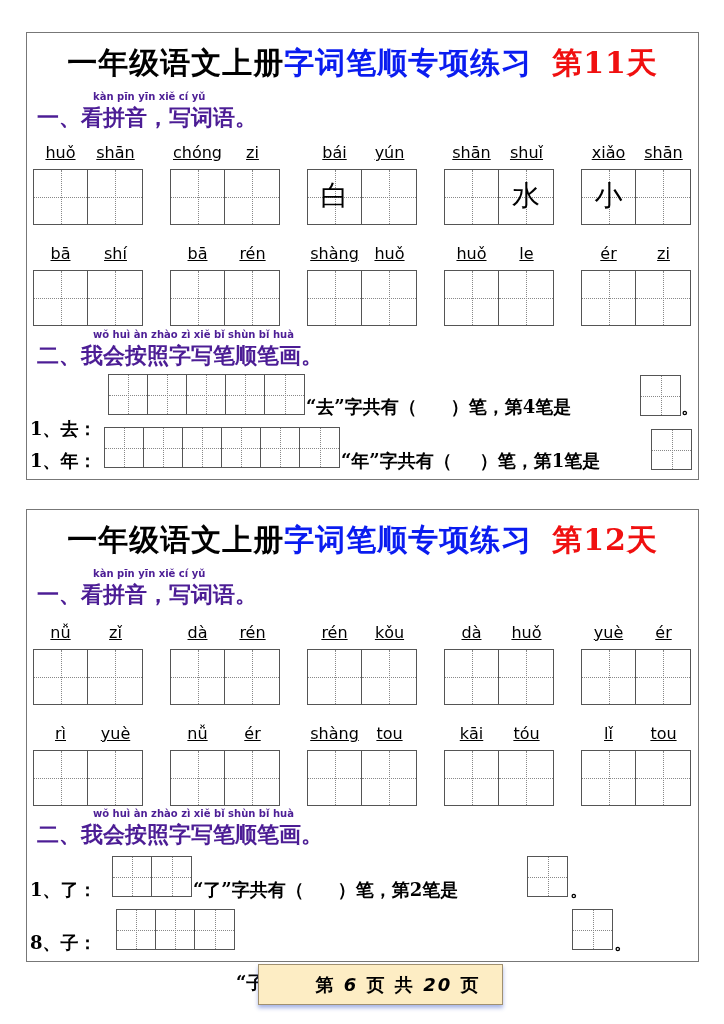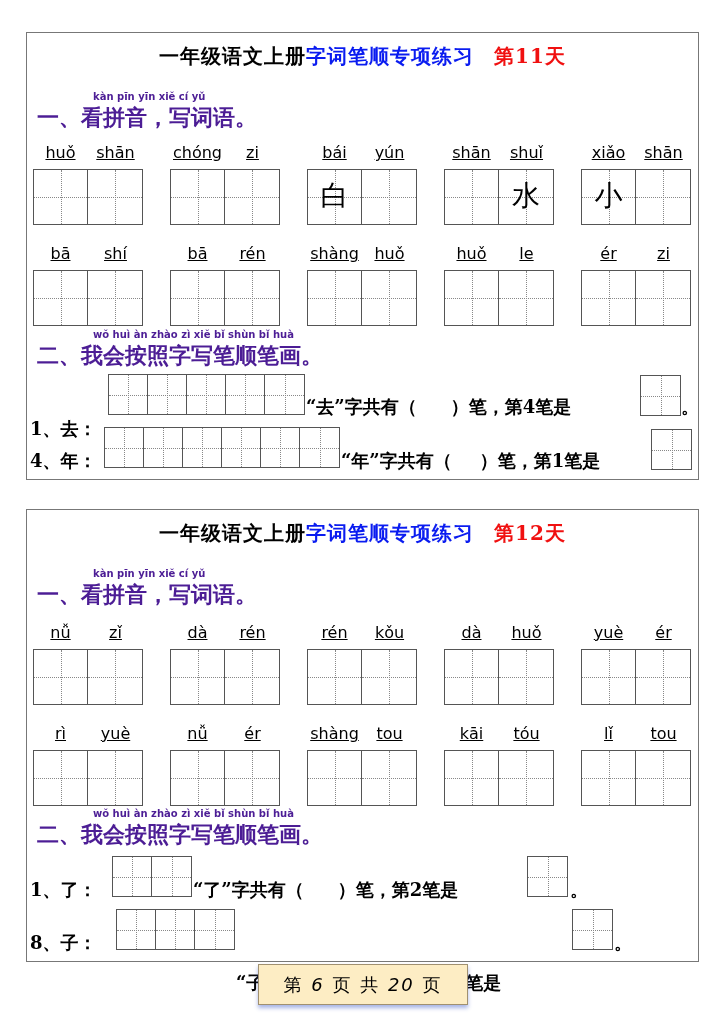--- a/index.html
+++ b/index.html
@@ -1,19 +1,19 @@
 <!DOCTYPE html>
 <html><head>
 <meta charset="utf-8">
 <style>
   html, body { margin:0; padding:0; background:#ffffff; }
   body { width:724px; height:1024px; position:relative; overflow:hidden;
          font-family:"DejaVu Sans", sans-serif; color:#000; }
   .sheet { position:absolute; left:26px; width:673px; border:1.5px solid #777; background:#fff; box-sizing:border-box; }
-  .title { position:absolute; left:0; right:0; top:10px; text-align:center; font-weight:bold; font-size:20px; letter-spacing:1px; white-space:nowrap; font-family:"DejaVu Serif", serif; }
+  .title { position:absolute; left:0; right:0; top:10px; text-align:center; font-weight:bold; font-size:30px; letter-spacing:1px; white-space:nowrap; font-family:"DejaVu Serif", serif; }
   .t-black { color:#000; }
   .t-blue { color:#0a1cf0; }
   .t-red { color:#f01010; margin-left:20px; }
   .sec { position:absolute; left:10px; color:#4c1d95; font-weight:bold; font-family:"DejaVu Serif", serif; }
   .sec-main { font-size:22px; white-space:nowrap; }
   .sec-py { position:absolute; font-size:10px; font-family:"DejaVu Sans", sans-serif; font-weight:bold; white-space:nowrap; }
   .group { position:absolute; width:110px; }
   .py { position:absolute; top:0; left:0; right:0; height:22px; font-size:16px; font-family:"DejaVu Sans", sans-serif; }
   .py span { position:absolute; width:55px; text-align:center; top:0;text-decoration:underline; }
   .py span.a { left:0; }
@@ -23,21 +23,21 @@
   .cell:last-child { border-right:none; }
   .cell::before { content:""; position:absolute; left:50%; top:0; bottom:0; border-left:1px dotted #888; }
   .cell::after { content:""; position:absolute; top:50%; left:0; right:0; border-top:1px dotted #888; }
   .cell .ch { position:absolute; left:0; right:0; top:50%; transform:translateY(-52%); text-align:center; font-family:"DejaVu Serif", serif; font-size:28px; z-index:2; }
   .big .cell { width:54px; height:54px; }
   .small .cell { width:39px; height:39px; }
   .row { position:absolute; left:3px; font-size:18px; font-weight:bold; font-family:"DejaVu Serif", serif; white-space:nowrap; }
   .inline-grid { position:absolute; display:flex; border:1.5px solid #555; }
   .footer { position:absolute; left:258px; top:964px; width:208px; height:39px; background:#fdedc4; border:1px solid #a09070;
             box-shadow:0 3px 4px rgba(60,90,200,0.45); text-align:center; line-height:39px;
-            font-family:"DejaVu Serif", serif; font-weight:normal; font-size:18px; letter-spacing:2px; }
+            font-family:"DejaVu Serif", serif; font-weight:bold; font-size:18px; letter-spacing:2px;padding-left:35px; }
   .footer .num { font-style:italic; font-family:"DejaVu Sans", sans-serif; }
 </style>
 </head>
 <body>
 
 <div class="sheet" style="top:32px; height:448px;">
   <div class="title">
     <span class="t-black">一年级语文上册</span><span class="t-blue">字词笔顺专项练习</span><span class="t-red">第11天</span>
   </div>
 
@@ -171,21 +171,21 @@
   </div>
   <div class="row" style="left:279px; top:362px;">
     <span>“去”字共有（</span><span style="display:inline-block; width:34px;"></span><span>）笔，第4笔是</span>
   </div>
   <div class="inline-grid small" style="left:613px; top:342px;">
       <div class="cell"></div>
     </div>
   <div class="row" style="left:654px; top:362px;"><span>。</span></div>
 
   <div class="row" style="top:416px;">
-    <span>4、年：</span>
+    <span>1、年：</span>
   </div>
   <div class="inline-grid small" style="left:77px; top:394px;">
     <div class="cell"></div>
       <div class="cell"></div>
       <div class="cell"></div>
       <div class="cell"></div>
       <div class="cell"></div>
       <div class="cell"></div>
   </div>
   <div class="row" style="left:314px; top:416px;">

